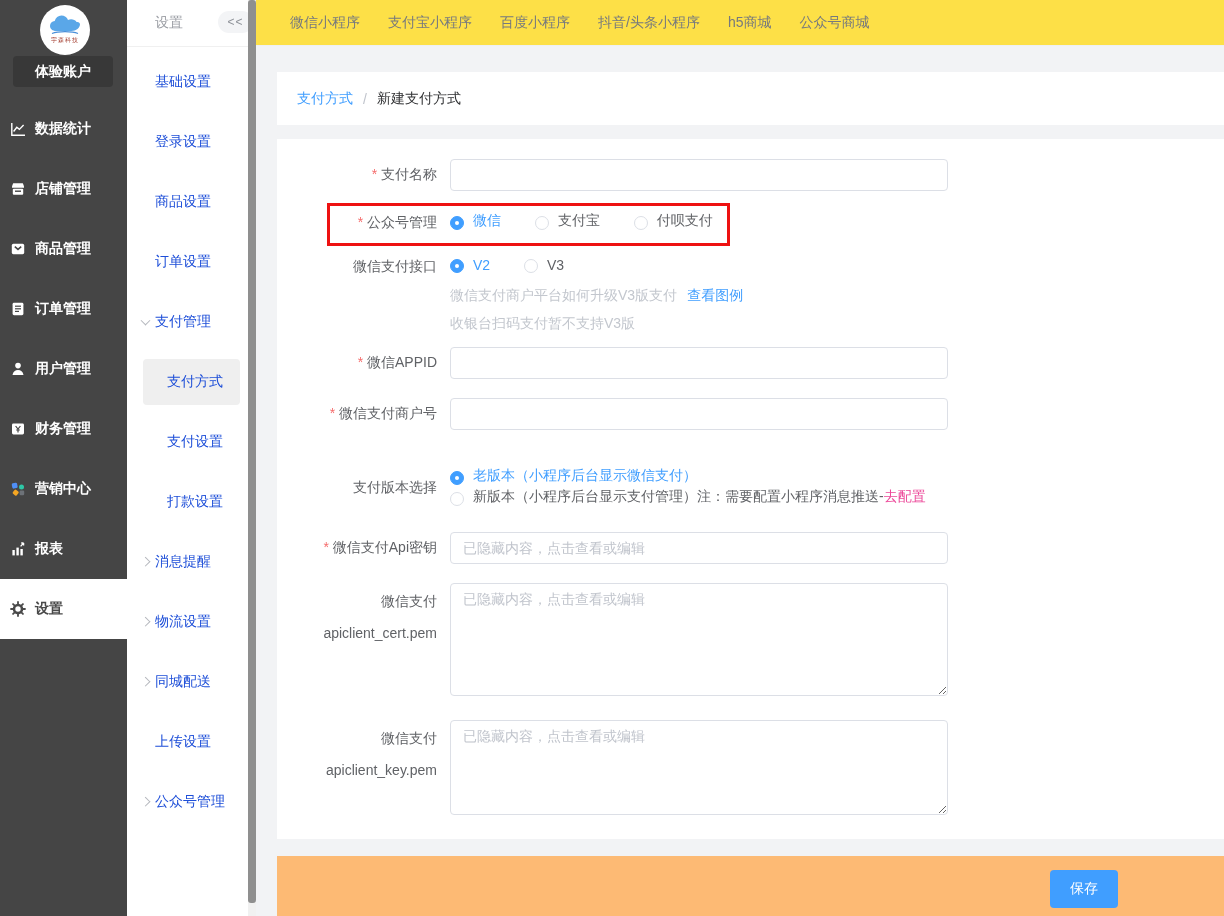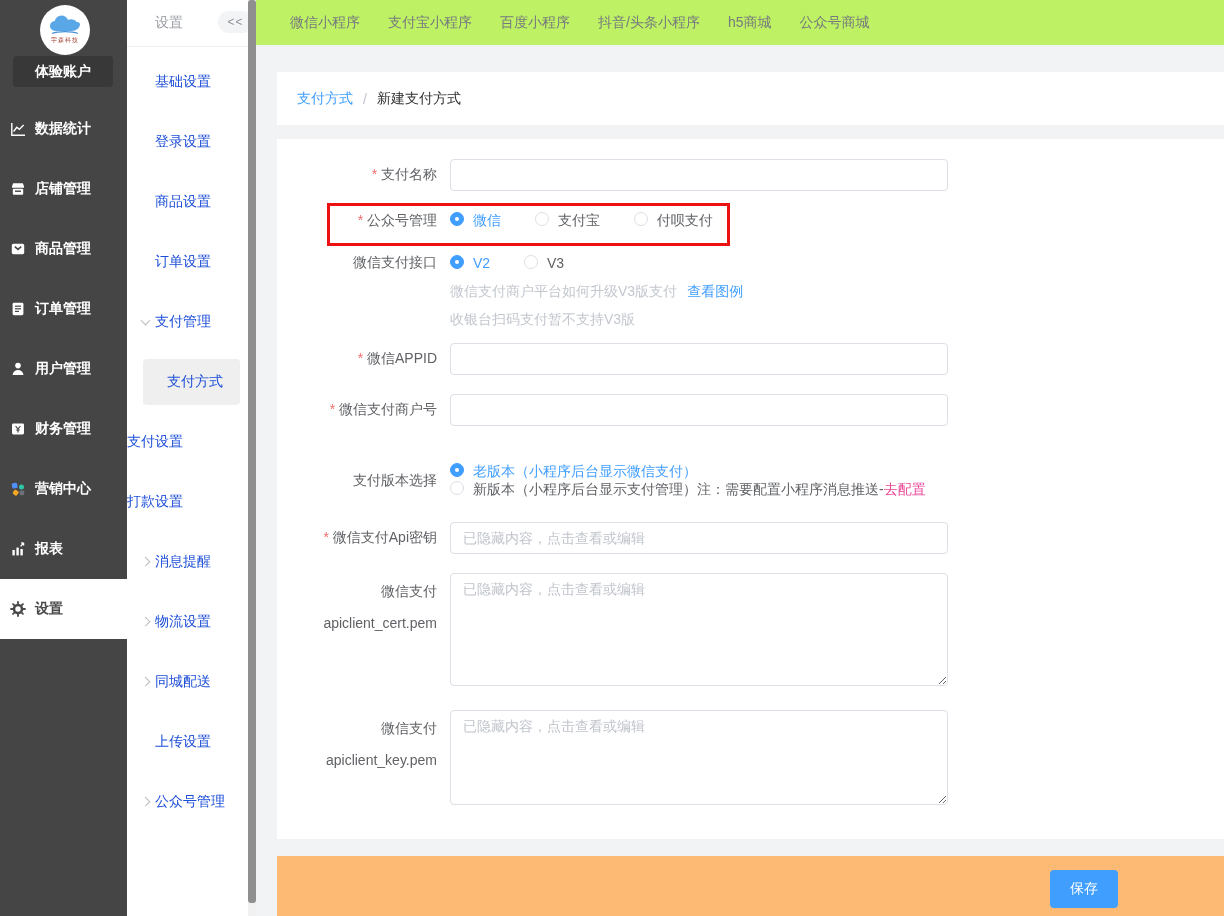--- a/index.html
+++ b/index.html
@@ -19,53 +19,53 @@
 
   
   .submenu { position:absolute; left:127px; top:0; width:121px; height:916px; background:#fff; z-index:1; }
   .sm-head { height:47px; border-bottom:1px solid #f0f0f0; position:relative; }
   .sm-title { position:absolute; left:28px; top:14px; color:#9c9fa5; }
   .collapse { position:absolute; left:91px; top:11px; width:35px; height:22px; border:none; border-radius:11px; background:#f3f4f6; color:#8f9399; font-size:12px; line-height:22px; text-align:center; z-index:5; cursor:pointer; letter-spacing:1px; font-family:inherit; }
   .sm-nav { padding-top:5px; }
   .itm { height:60px; display:flex; align-items:center; position:relative; color:#1d4ed8; cursor:pointer; }
   .itm.plain { padding-left:28px; }
   .itm.group { padding-left:28px; }
-  .itm.sub { }
+  .itm.sub { padding-left:40px; }
   .itm.sub.active { height:46px; margin:7px 8px 7px 16px; padding-left:24px; background:#efefef; border-radius:4px; }
   .chev { position:absolute; left:15px; top:50%; width:7px; height:7px; border-top:1.5px solid #b4b7bd; border-right:1.5px solid #b4b7bd; }
   .chev.right { transform:translateY(-55%) rotate(45deg); }
   .chev.down { transform:translateY(-70%) rotate(135deg); }
 
   
   .vscroll { position:absolute; left:248px; top:0; width:8px; height:916px; background:#f1f1f1; z-index:1; }
   .vscroll .thumb { position:absolute; left:0; top:0; width:8px; height:903px; background:#8f8f8f; border-radius:3px; }
 
   
   .main { position:absolute; left:256px; top:0; width:968px; height:916px; background:#f2f3f5; }
-  .topnav { height:46px; background:#bef264; border-bottom:1px solid #eef0f2; display:flex; align-items:center; padding-left:34px; gap:28px; }
+  .topnav { height:46px; background:#fde047; border-bottom:1px solid #eef0f2; display:flex; align-items:center; padding-left:34px; gap:28px; }
   .topnav .tn-item { color:#76797e; cursor:pointer; }
   .crumb-card { position:absolute; left:21px; top:72px; right:0; height:53px; background:#fff; display:flex; align-items:center; padding-left:20px; }
   .crumb-link { color:#409eff; text-decoration:none; cursor:pointer; }
   .crumb-sep { color:#c0c4cc; margin:0 10px; }
   .crumb-cur { color:#303133; }
 
   .form-card { position:absolute; left:21px; top:139px; right:0; height:700px; background:#fff; overflow:hidden; padding-top:20px; }
   .frow { display:flex; align-items:center; }
   .frow.top { align-items:flex-start; }
   .flabel { width:173px; flex:none; padding-right:13px; text-align:right; color:#606266; }
   .flabel .lline { line-height:32px; }
   .flabel.pt { padding-top:2px; }
   .req::before { content:"* "; color:#f56c6c; }
   .txt-input { width:498px; height:32px; border:1px solid #dcdfe6; border-radius:4px; padding:0 12px; font-size:14px; color:#606266; outline:none; font-family:inherit; }
   .txt-area { width:498px; border:1px solid #dcdfe6; border-radius:4px; padding:7px 12px; font-size:14px; color:#606266; outline:none; font-family:inherit; resize:both; }
   .ta-cert { height:113px; }
   .ta-key { height:95px; }
   input::placeholder, textarea::placeholder { color:#c0c4cc; }
 
-  .radio { display:inline-flex; align-items:flex-start; margin-right:30px; cursor:pointer; }
+  .radio { display:inline-flex; align-items:flex-end; margin-right:30px; cursor:pointer; }
   .r-circle { width:14px; height:14px; border-radius:50%; border:1px solid #dcdfe6; background:#fff; position:relative; flex:none; }
   .radio.checked .r-circle { background:#409eff; border-color:#409eff; }
   .radio.checked .r-circle::after { content:""; position:absolute; left:4px; top:4px; width:4px; height:4px; border-radius:50%; background:#fff; }
   .r-label { margin-left:9px; color:#606266; }
   .radio.checked .r-label { color:#409eff; }
   .r-link { color:#ec4899; cursor:pointer; }
 
   .row-hl { position:relative; }
   .hl-box { position:absolute; left:50px; top:-9px; width:403px; height:43px; border:3px solid #ee1111; pointer-events:none; }
 

